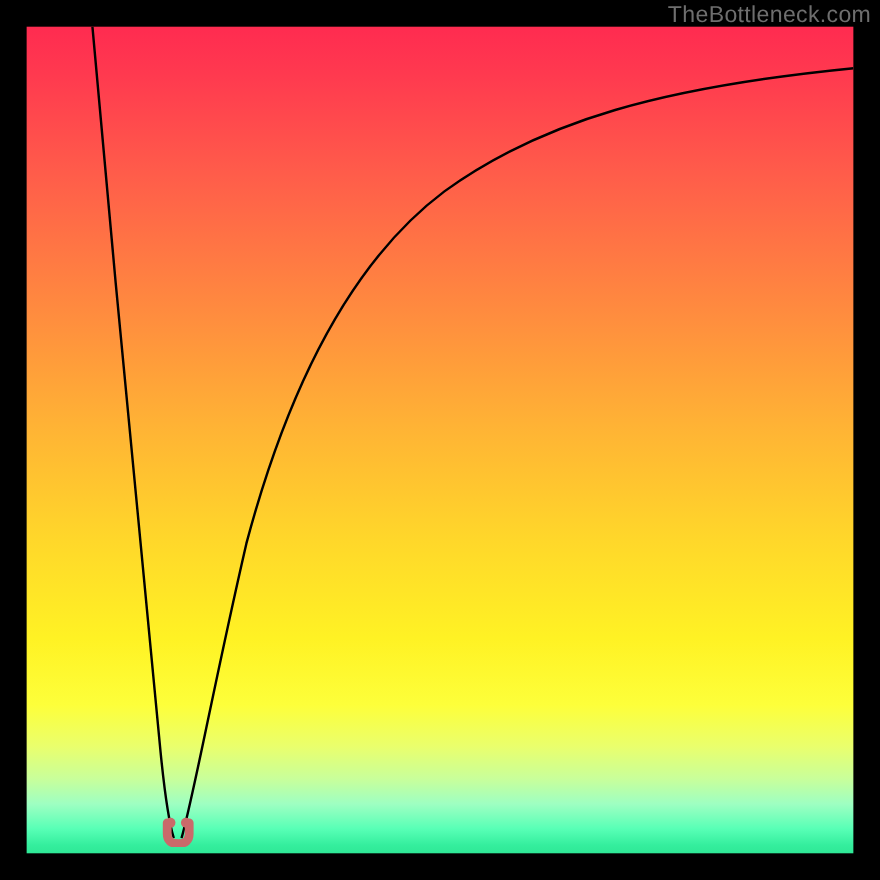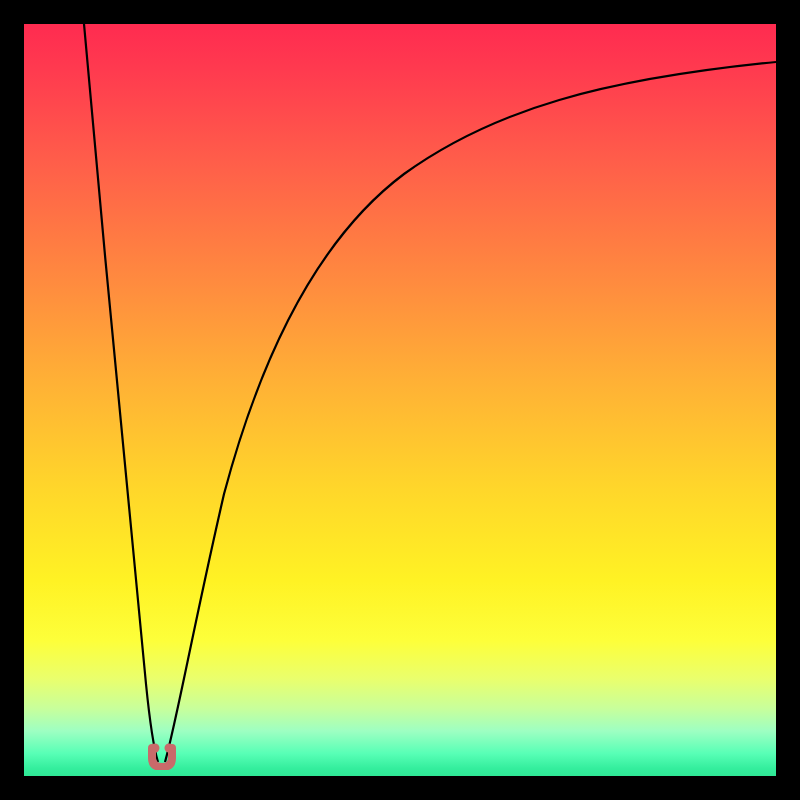--- a/index.html
+++ b/index.html
@@ -101,14 +101,15 @@
         <circle cx="22" cy="6" r="4.5" fill="#c96a6a"></circle>
         <path d="M 5 6
                  L 5 16
                  Q 5 25 15 25
                  Q 25 25 25 16
                  L 25 6" stroke="#c96a6a" stroke-width="8" fill="none" stroke-linecap="round" stroke-linejoin="round"></path>
       </svg>
     </div>
   </div>
 
+  <div class="watermark">TheBottleneck.com</div>
 
 </div>
 
 </body></html>

